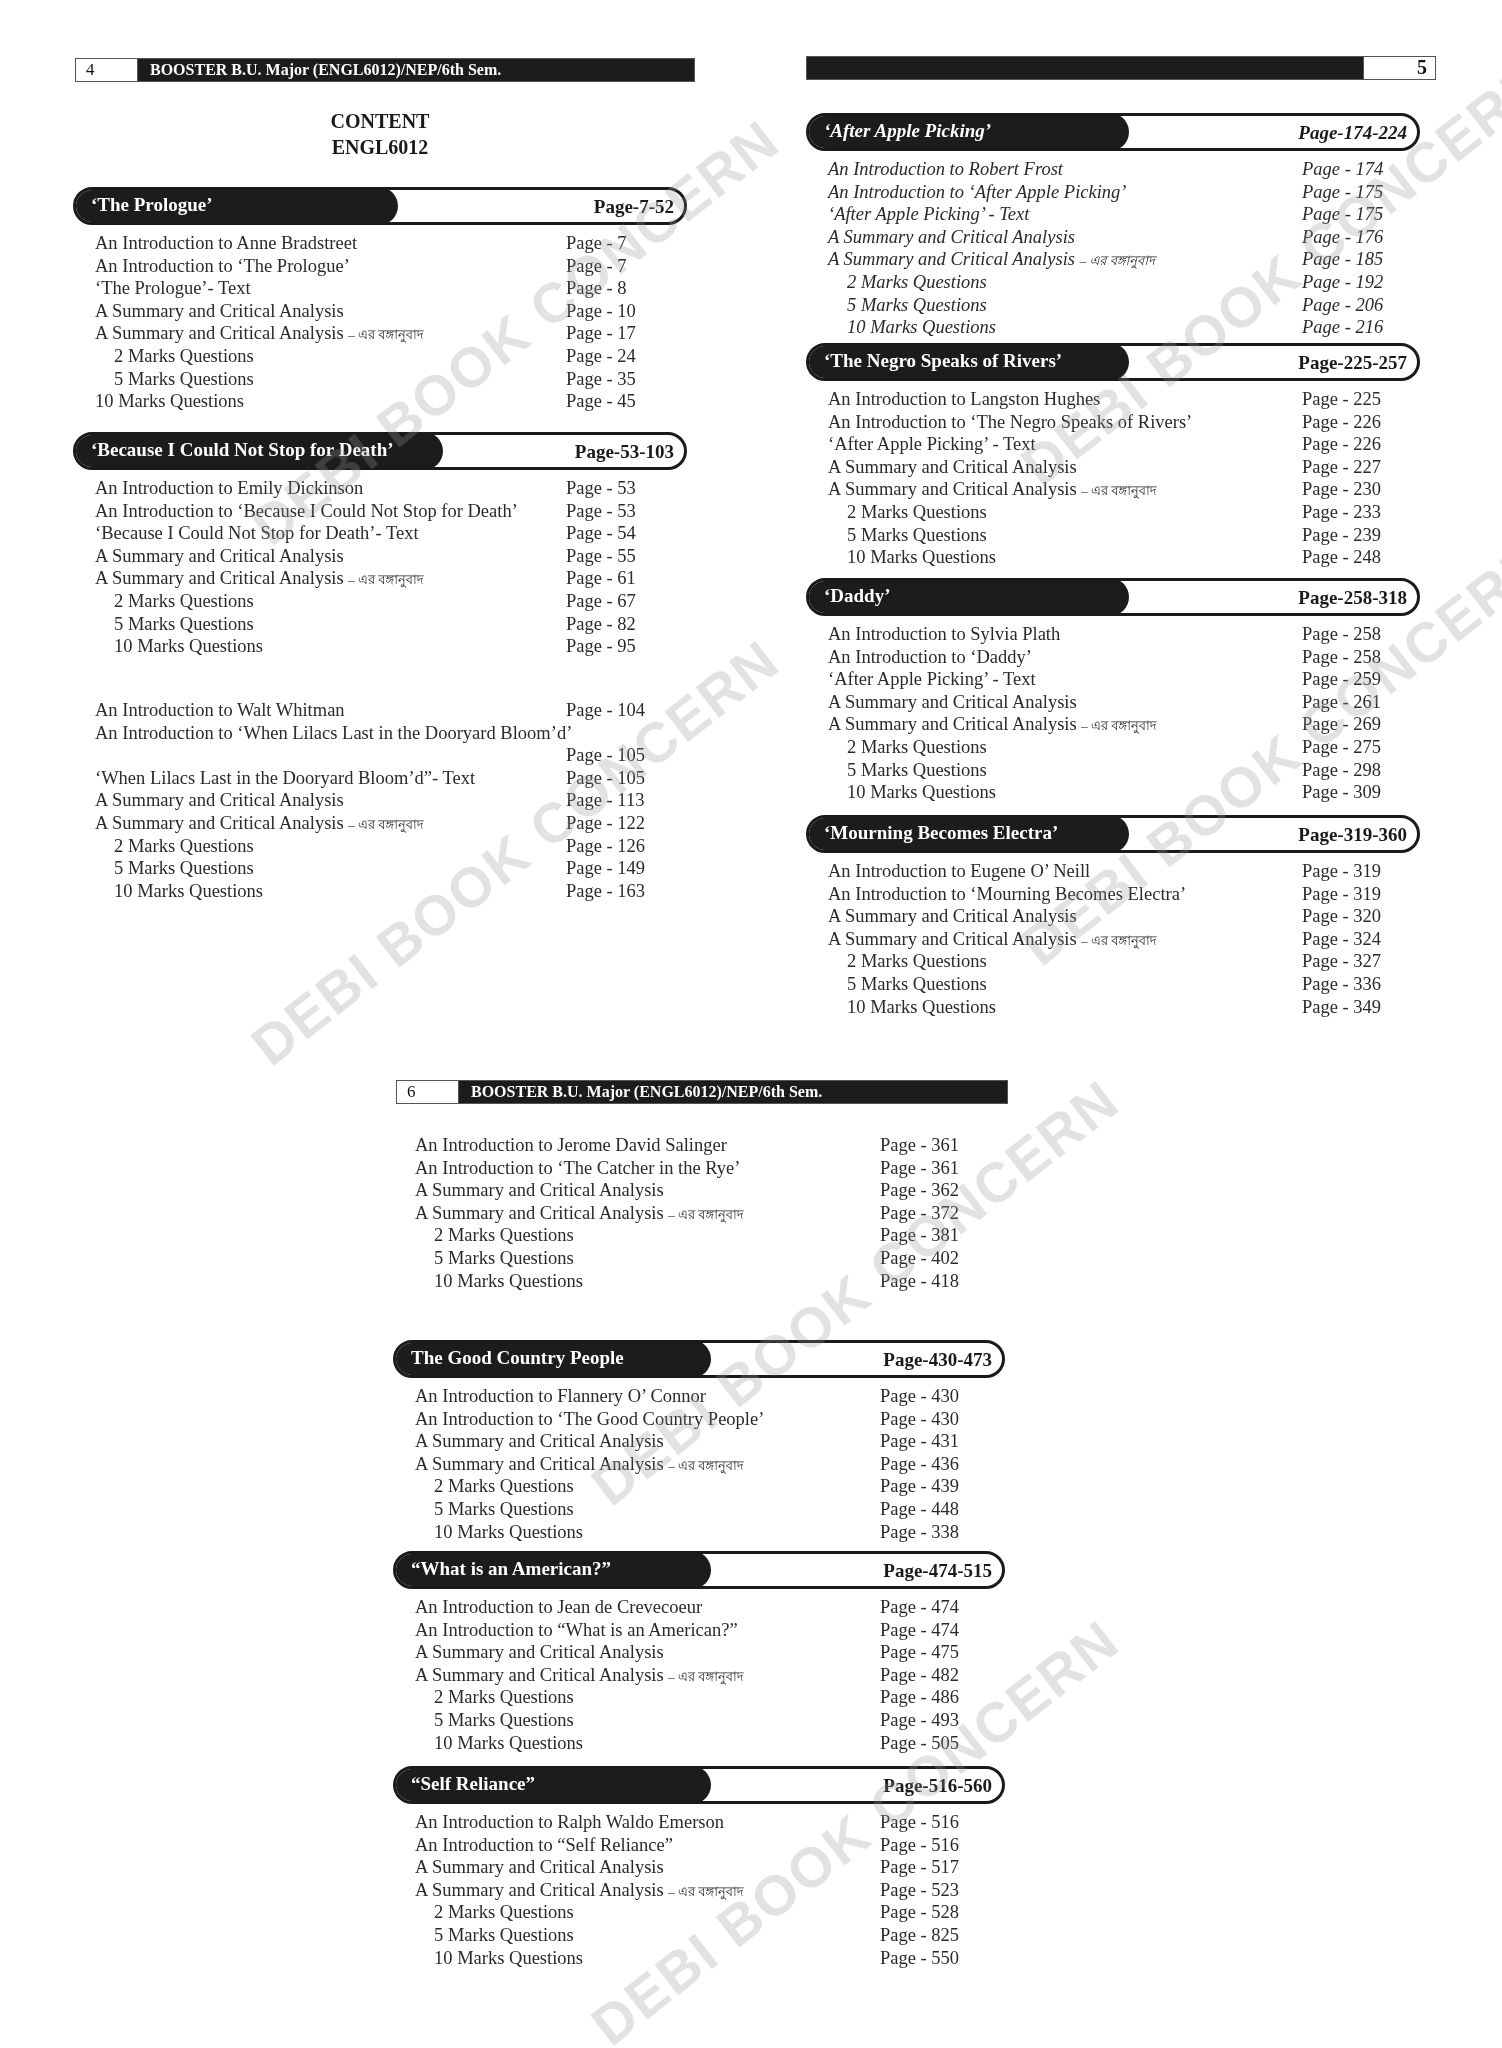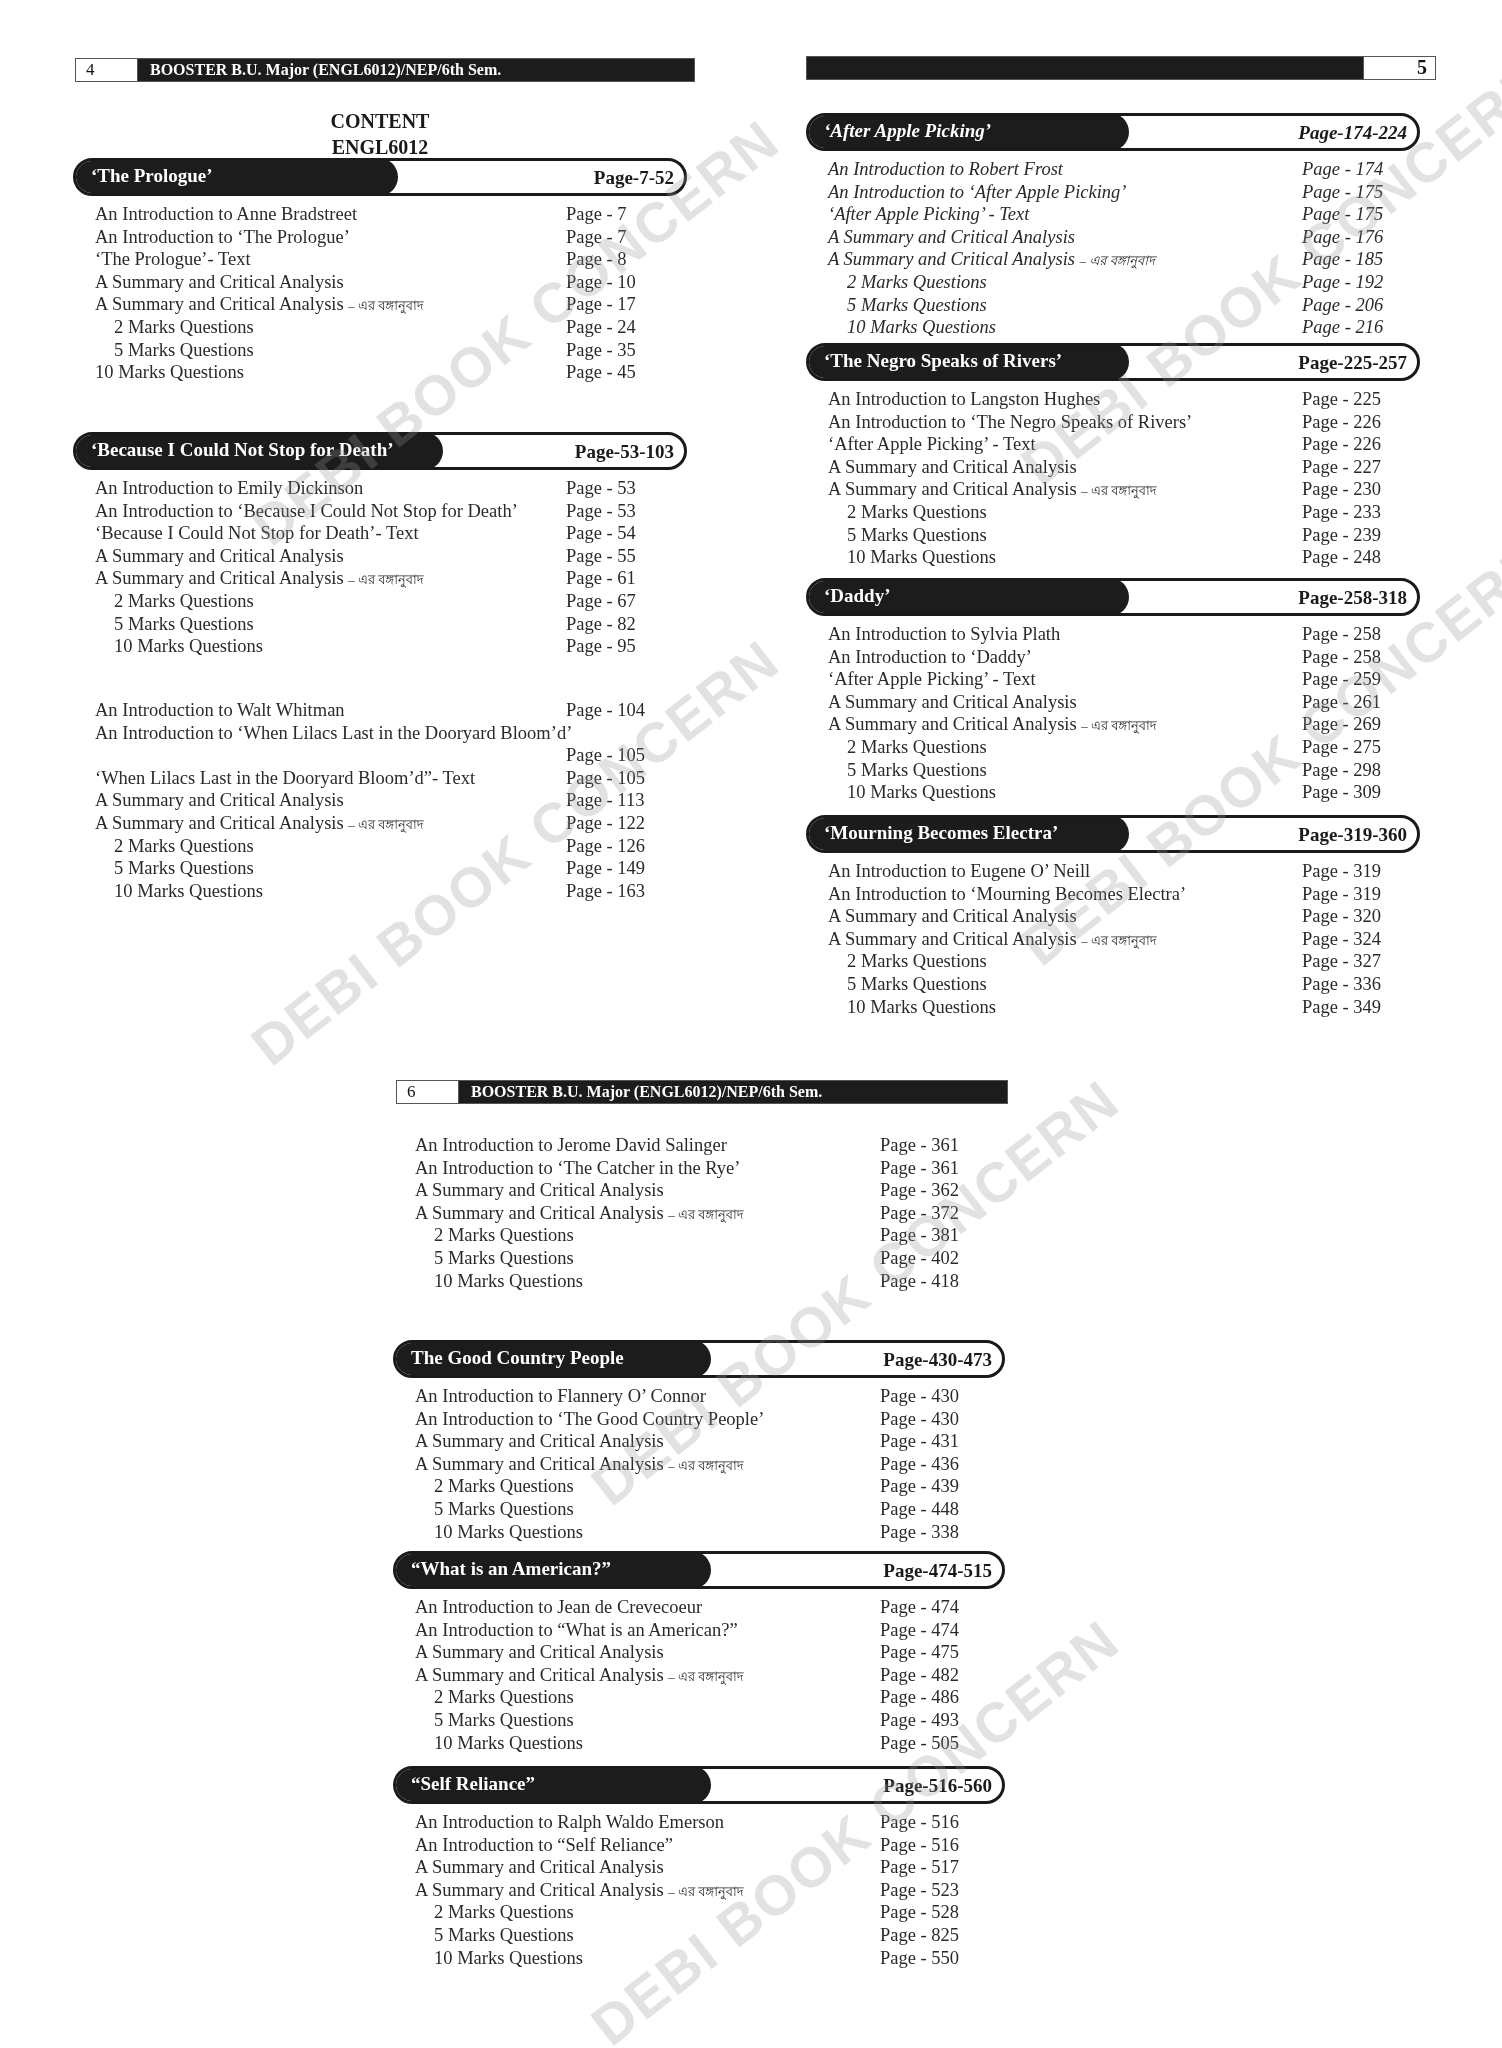--- a/index.html
+++ b/index.html
@@ -67,21 +67,21 @@
 <div class="content-title" style="left:280px; top:108px; width:200px;">
   <div>CONTENT</div>
   <div>ENGL6012</div>
 </div>
 
 <div class="runhead" style="left:396px; top:1080px; width:612px;">
   <span class="pgbox" style="left:0;">6</span>
   <span class="title">BOOSTER B.U. Major (ENGL6012)/NEP/6th Sem.</span>
 </div>
 
-<div class="section" style="left:73px; top:158px; width:614px;">
+<div class="section" style="left:73px; top:187px; width:614px;">
     <div class="sec-head">
       <div class="pill" style="width:325px">‘The Prologue’</div>
       <div class="range">Page-7-52</div>
     </div>
     <div class="rows">
       <div class="row">
         <span class="label"><span>An Introduction to Anne Bradstreet</span></span>
         <span class="pg" style="left:493px">Page - 7</span>
       </div>
       <div class="row">

